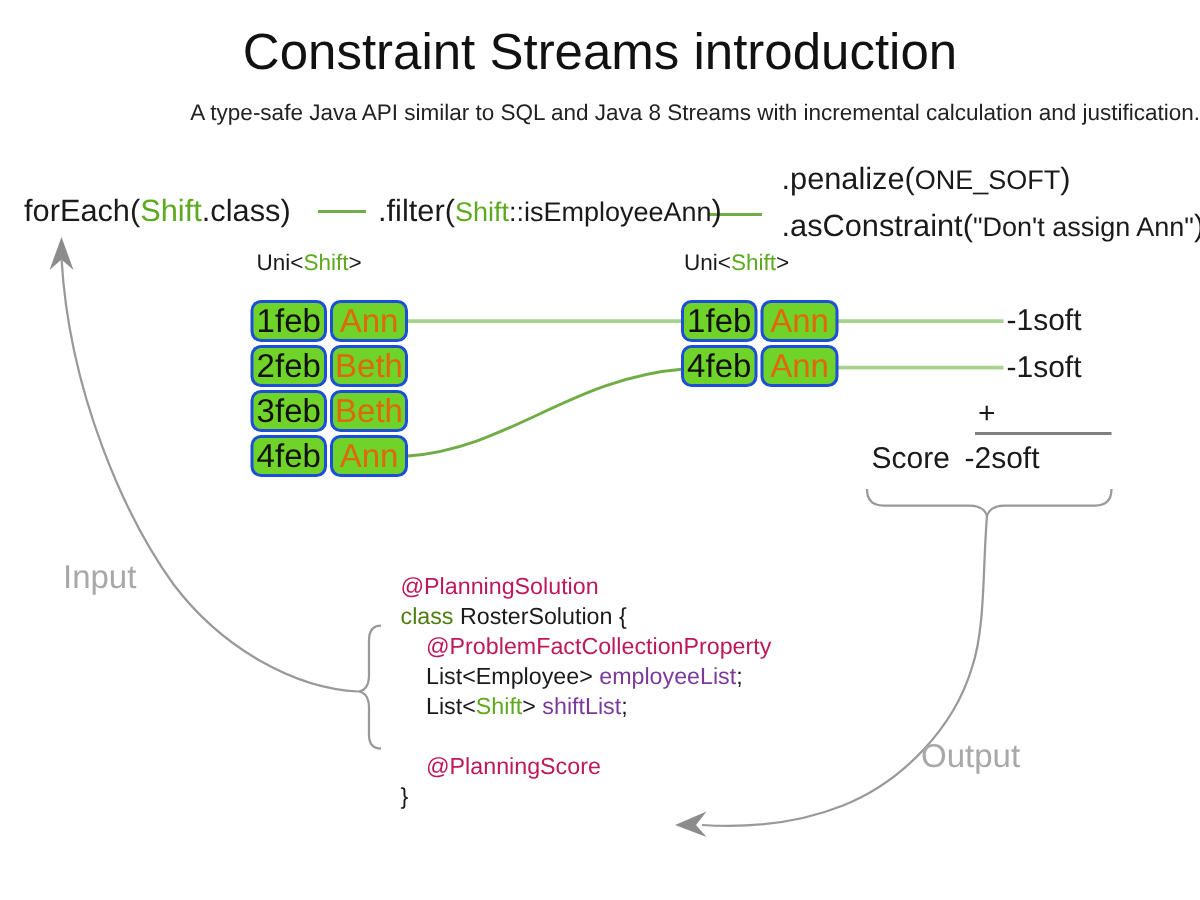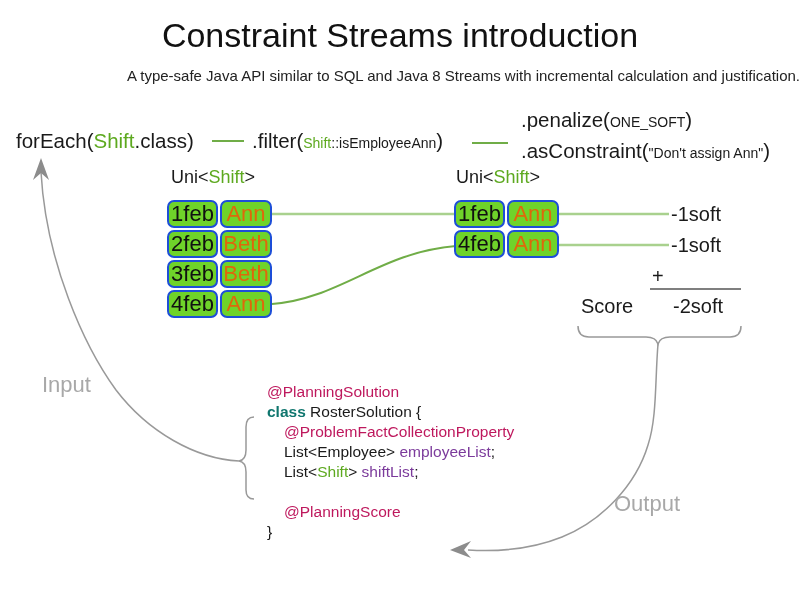--- a/index.html
+++ b/index.html
@@ -5,40 +5,40 @@
   html,body{margin:0;padding:0;background:#fff;}
   .canvas{position:relative;width:800px;height:600px;background:#ffffff;overflow:hidden;
           font-family:"Liberation Sans",sans-serif;color:#1a1a1a;}
   .abs{position:absolute;white-space:nowrap;}
   .wires{position:absolute;left:0;top:0;width:800px;height:600px;}
 
   .title{left:0;right:0;top:16px;text-align:center;font-size:34px;color:#111;}
   .subtitle{left:0;right:0;top:67px;text-align:right;font-size:15px;color:#222;}
 
   .pipe{font-size:20.5px;color:#1a1a1a;}
-  .pipe .small{font-size:14px;}
+  .pipe .small{font-size:18px;}
   .t-green{color:#5DA91F;}
 
-  .uni{font-size:18px;color:#1a1a1a;}
+  .uni{font-size:15px;color:#1a1a1a;}
 
   .stream{position:absolute;width:110px;}
   .srow{position:relative;height:30px;}
   .cell{position:absolute;top:0;height:28px;box-sizing:border-box;border:2px solid #1d4ed8;
         border-radius:7px;background:#6FD32A;font-size:22px;line-height:24px;text-align:center;}
   .cell.date{left:0;width:51px;color:#111;}
   .cell.name{left:53px;width:52px;color:#E0670B;}
 
   .penalty,.score-num,.score-label,.plus{font-size:20px;color:#1a1a1a;}
   .graylab{font-size:22px;color:#A8A8A8;}
 
   .code{left:267px;top:382px;font-size:15.5px;}
   .cline{height:20px;line-height:20px;white-space:pre;}
   .cline.ind{padding-left:17px;}
   .c-ann{color:#be185d;}
-  .c-kw{color:#0f766e;font-weight:bold;margin-top:24px;}
+  .c-kw{color:#4d7c0f;font-weight:normal;margin-top:24px;}
   .c-plain{color:#1a1a1a;}
   .c-field{color:#7B3A9B;}
   .c-type{color:#5DA91F;}
 </style>
 </head>
 <body>
 
 <div class="canvas">
 
   <svg class="wires" viewBox="0 0 800 600">
@@ -104,21 +104,21 @@
       <div class="srow">
         <div class="cell date">4feb</div>
         <div class="cell name">Ann</div>
       </div>
     </div>
 
   <div class="abs penalty" style="left:671px;top:203px;">-1soft</div>
   <div class="abs penalty" style="left:671px;top:234px;">-1soft</div>
   <div class="abs plus" style="left:652px;top:265px;">+</div>
   <div class="abs score-label" style="left:581px;top:295px;">Score</div>
-  <div class="abs score-num" style="left:673px;top:295px;">-2soft</div>
+  <div class="abs score-num" style="left:643px;top:295px;">-2soft</div>
 
   <div class="abs graylab" style="left:42px;top:372px;">Input</div>
   <div class="abs graylab" style="left:614px;top:491px;">Output</div>
 
   <div class="abs code">
       <div class="cline"><span class="c-ann">@PlanningSolution</span></div>
       <div class="cline"><span class="c-kw">class</span><span class="c-plain"> RosterSolution {</span></div>
       <div class="cline ind"><span class="c-ann">@ProblemFactCollectionProperty</span></div>
       <div class="cline ind"><span class="c-plain">List&lt;Employee&gt; </span><span class="c-field">employeeList</span><span class="c-plain">;</span></div>
       <div class="cline ind"><span class="c-plain">List&lt;</span><span class="c-type">Shift</span><span class="c-plain">&gt; </span><span class="c-field">shiftList</span><span class="c-plain">;</span></div>

